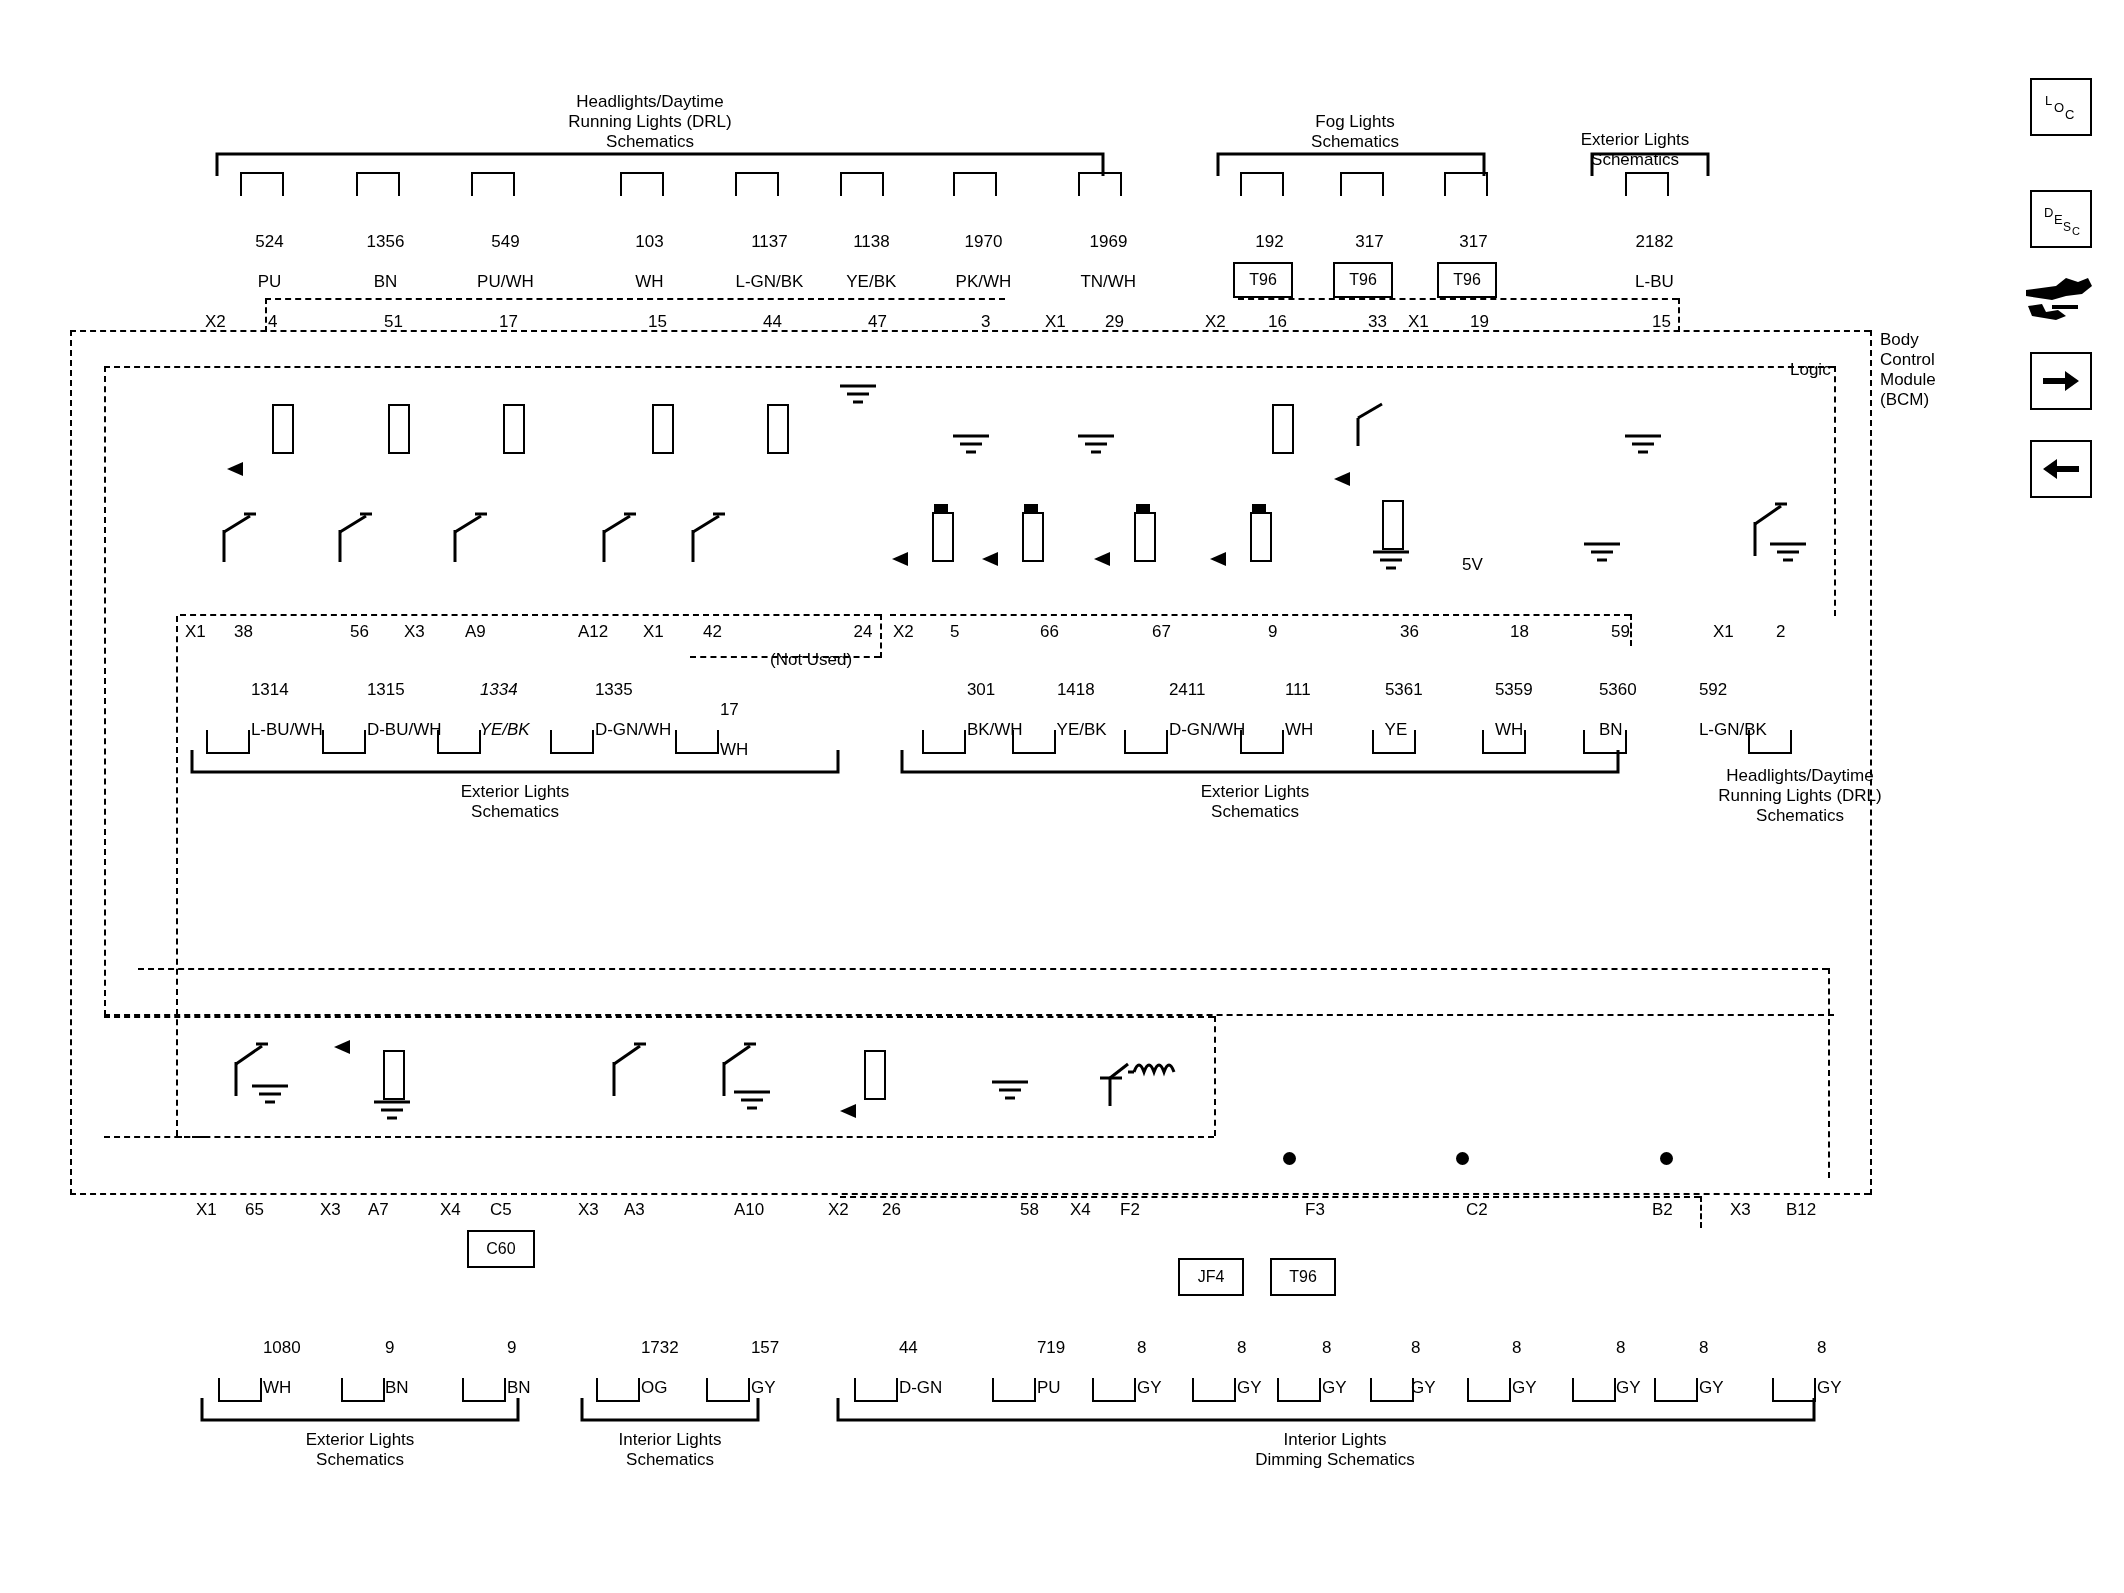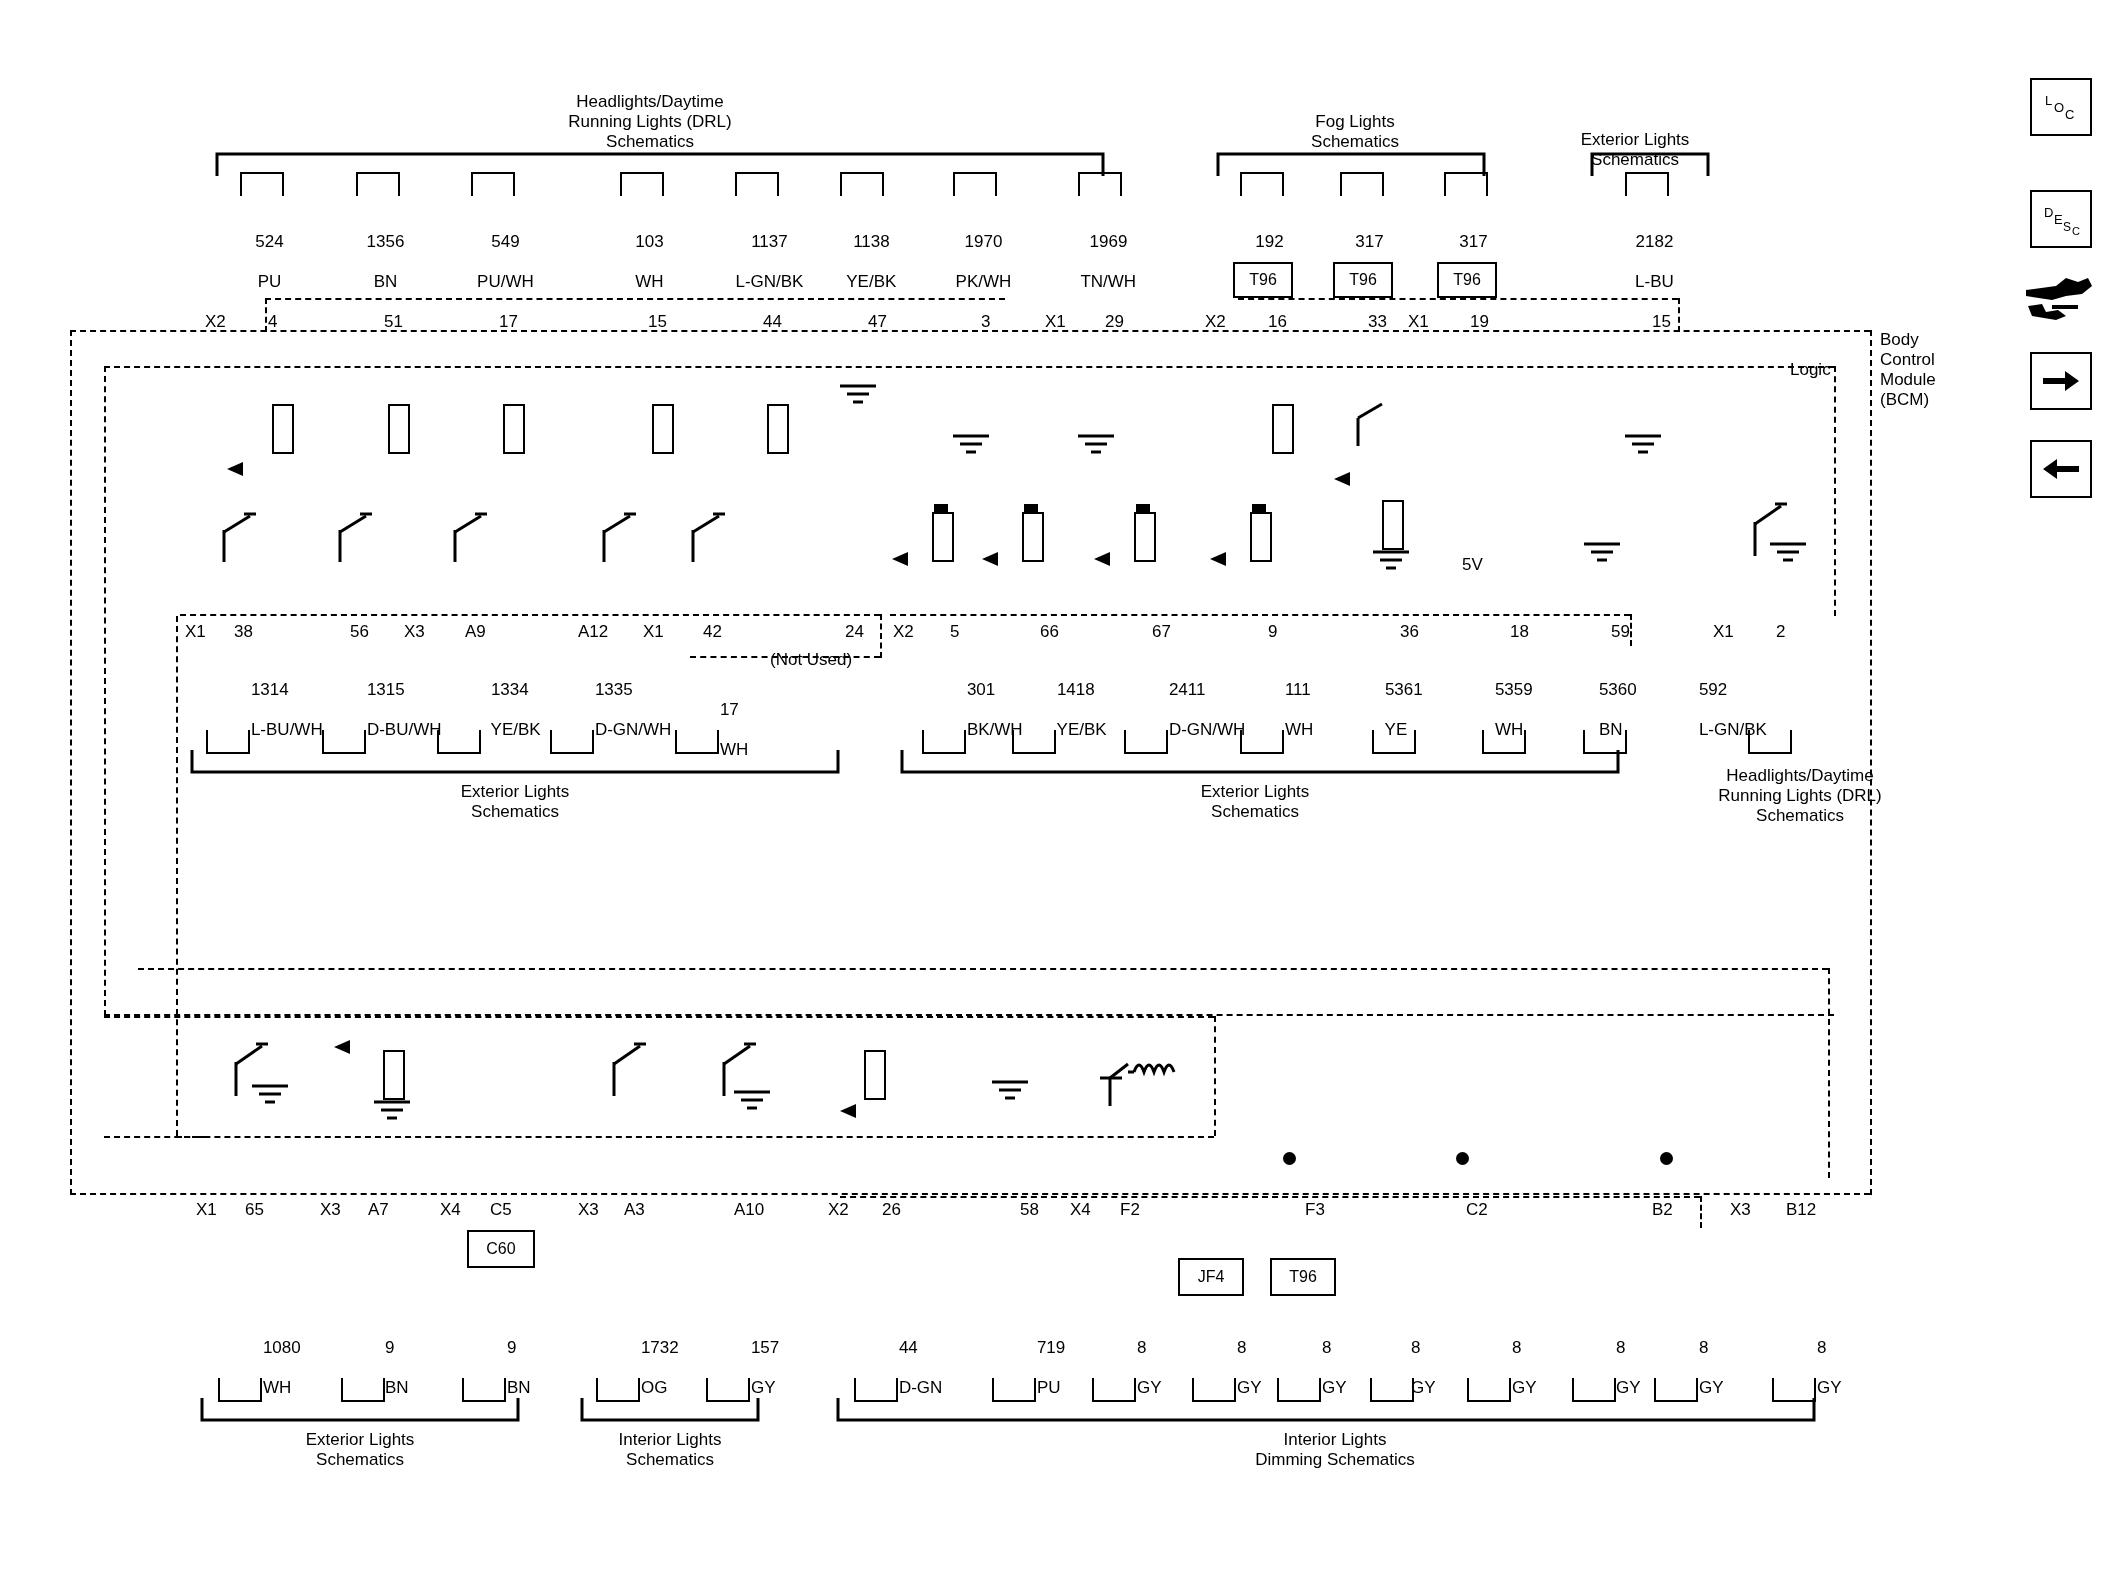--- a/index.html
+++ b/index.html
@@ -370,21 +370,21 @@
   <div style="position:absolute;left:1252px;top:504px;width:14px;height:8px;background:#000;"></div>
 
   <div class="lbl left" style="left:185px;top:622px;width:36px;">X1</div>
   <div class="lbl left" style="left:234px;top:622px;width:36px;">38</div>
   <div class="lbl left" style="left:350px;top:622px;width:36px;">56</div>
   <div class="lbl left" style="left:404px;top:622px;width:36px;">X3</div>
   <div class="lbl left" style="left:465px;top:622px;width:40px;">A9</div>
   <div class="lbl left" style="left:578px;top:622px;width:44px;">A12</div>
   <div class="lbl left" style="left:643px;top:622px;width:36px;">X1</div>
   <div class="lbl left" style="left:703px;top:622px;width:36px;">42</div>
-  <div class="lbl left" style="left:845px;top:622px;width:36px;">24</div>
+  <div class="lbl left" style="left:845px;top:622px;width:36px;text-align:center;">24</div>
   <div class="lbl left" style="left:770px;top:650px;width:130px;">(Not Used)</div>
 
   <div class="lbl left" style="left:893px;top:622px;width:36px;">X2</div>
   <div class="lbl left" style="left:950px;top:622px;width:36px;">5</div>
   <div class="lbl left" style="left:1040px;top:622px;width:36px;">66</div>
   <div class="lbl left" style="left:1152px;top:622px;width:36px;">67</div>
   <div class="lbl left" style="left:1268px;top:622px;width:36px;">9</div>
   <div class="lbl left" style="left:1400px;top:622px;width:36px;">36</div>
   <div class="lbl left" style="left:1510px;top:622px;width:36px;">18</div>
   <div class="lbl left" style="left:1611px;top:622px;width:36px;">59</div>
@@ -392,21 +392,21 @@
   <div class="lbl left" style="left:1776px;top:622px;width:36px;">2</div>
 
   <div class="lbl left" style="left:232px;top:660px;width:140px;">
     <span>1314</span><br>
     <span>L-BU/WH</span>
   </div>
   <div class="lbl left" style="left:348px;top:660px;width:140px;">
     <span>1315</span><br>
     <span>D-BU/WH</span>
   </div>
-  <div class="lbl left" style="left:472px;top:660px;width:140px;">
+  <div class="lbl left" style="left:461px;top:660px;width:140px;font-style:italic;">
     <span>1334</span><br>
     <span>YE/BK</span>
   </div>
   <div class="lbl left" style="left:576px;top:660px;width:140px;">
     <span>1335</span><br>
     <span>D-GN/WH</span>
   </div>
   <div class="lbl left" style="left:701px;top:680px;width:140px;">
     <span>17</span><br>
     <span>WH</span>

